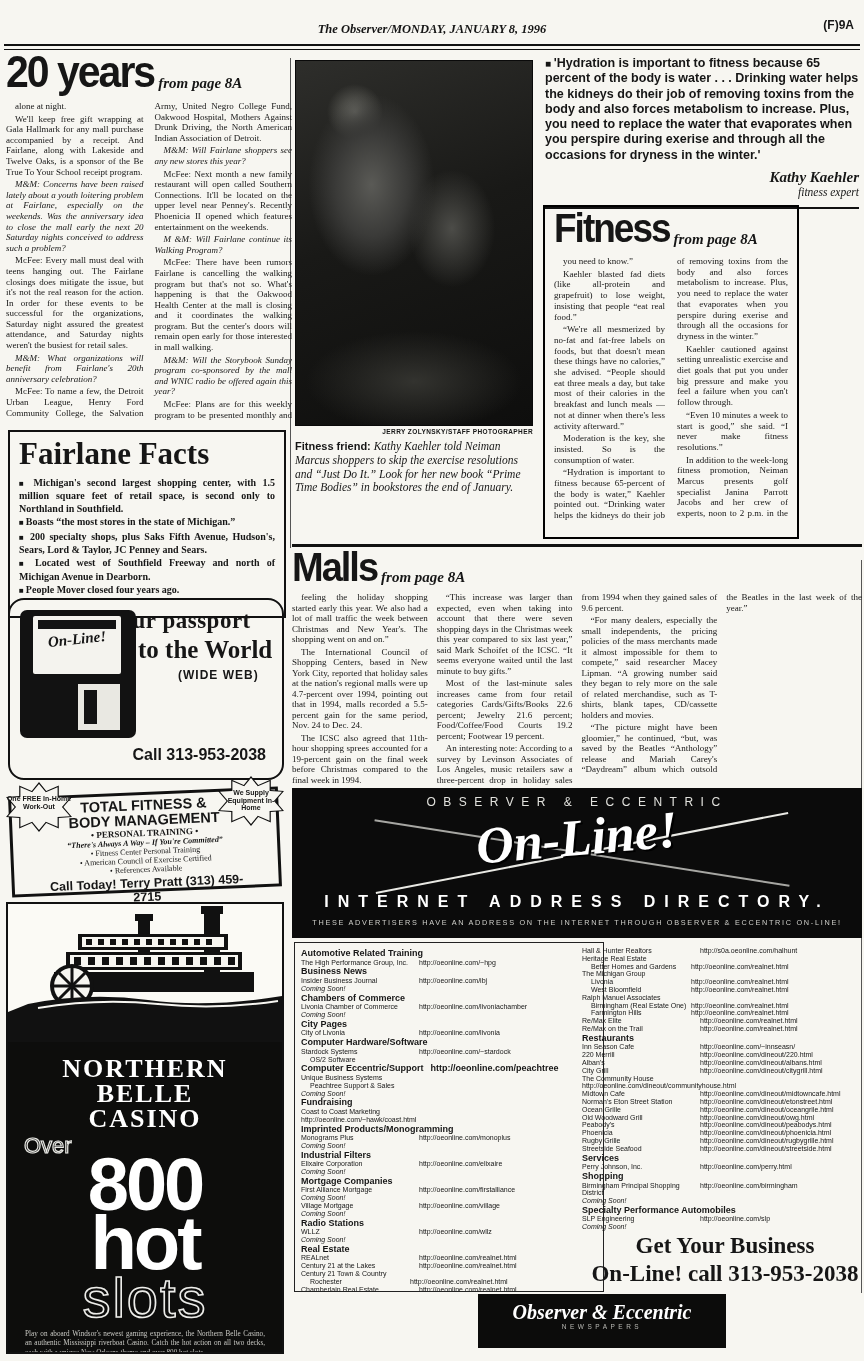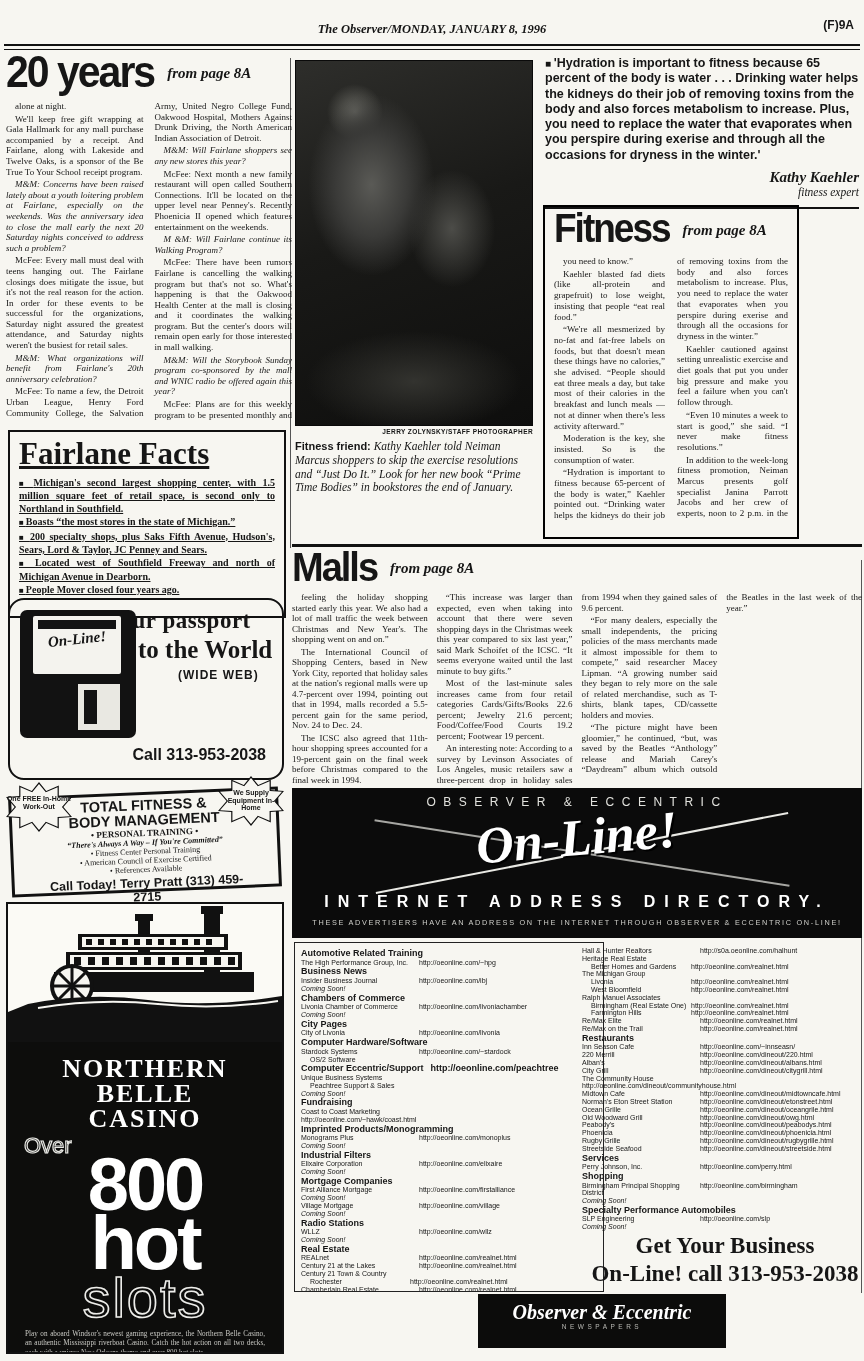--- a/index.html
+++ b/index.html
@@ -8,38 +8,38 @@
 
   
   .masthead { position:absolute; top:22px; left:0; width:100%; text-align:center;
               font-size:12.5px; font-style:italic; font-weight:bold; }
   .pagenum  { position:absolute; top:18px; right:10px; font-family:"Liberation Sans",sans-serif;
               font-weight:bold; font-size:12px; }
   .toprule  { position:absolute; top:44px; left:4px; width:856px; height:3px;
               border-top:2.5px solid #111; border-bottom:1px solid #111; }
 
   
-  .hl-row { display:flex; align-items:center; gap:13px; }
+  .hl-row { display:flex; align-items:flex-end; gap:4px; }
   .hl  { font-family:"Liberation Sans",sans-serif; font-weight:bold; letter-spacing:-2px;
          transform:scaleY(1.08); transform-origin:bottom left; }
   .from { font-size:15px; font-weight:bold; font-style:italic; white-space:nowrap; }
 
   
   .cols { text-align:justify; column-fill:auto; }
   .para { margin:0 0 2px; text-indent:9px; }
   .t-q  { font-style:italic; }
 
   .sec-20years { position:absolute; left:6px; top:54px; width:286px; }
   .sec-20years .hl { font-size:41px; line-height:38px; }
   .sec-20years .cols { margin-top:9px; column-count:2; column-gap:11px; height:324px;
                        font-size:9px; line-height:10.6px; overflow:hidden; }
 
   
   .fairlane { position:absolute; left:8px; top:430px; width:256px; border:2px solid #111;
-              padding:4px 9px 17px;text-decoration:underline; }
+              padding:4px 9px 17px; }
   .fairlane-title { font-size:31px; font-weight:bold; margin:0 0 5px; }
   .fact { font-size:10px; font-weight:bold; line-height:12.4px; text-align:justify; margin:0 0 1px; }
   .fact::before { content:"■ "; font-size:8px; }
 
   
   .photo-wrap { position:absolute; left:295px; top:60px; width:238px; }
   .photo { width:238px; height:366px; border:1px solid #0a0a0a; box-sizing:border-box;
     background:
       radial-gradient(90px 130px at 32% 34%, #5a5a56 0%, #3a3a38 40%, rgba(0,0,0,0) 70%),
       radial-gradient(70px 95px at 66% 46%, #4c4c48 0%, rgba(0,0,0,0) 62%),

